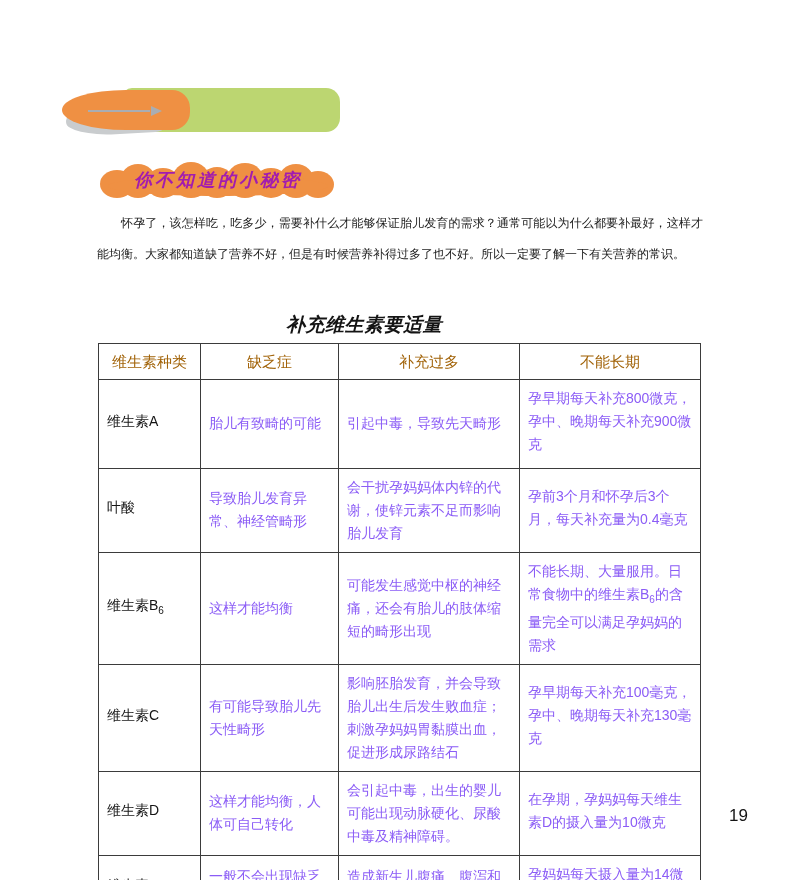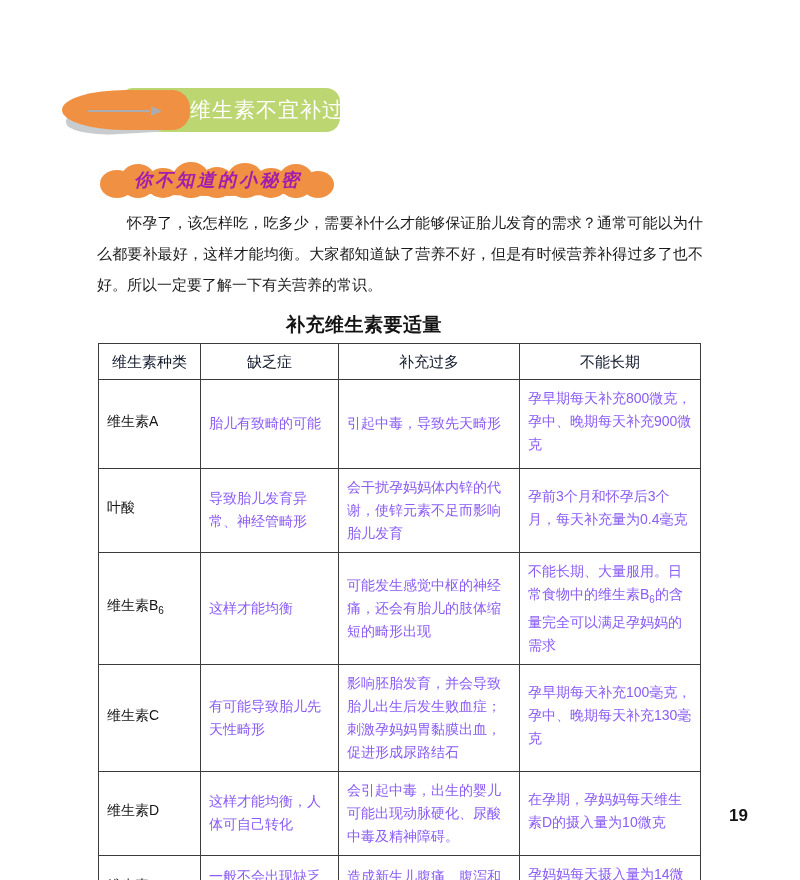--- a/index.html
+++ b/index.html
@@ -119,94 +119,94 @@
     white-space: nowrap;
   }
 
   
   .paragraph {
     position: absolute;
     left: 97px;
     top: 208px;
     width: 606px;
     font-family: "DejaVu Serif", "Liberation Serif", serif;
-    font-size: 15px;
+    font-size: 12px;
     line-height: 31px;
     text-indent: 2em;
     text-align: justify;
     color: #1a1a1a;
   }
 
   
   .table-title {
     position: absolute;
     left: 0;
     top: 312px;
     width: 728px;
     text-align: center;
     font-size: 19px;
     font-weight: bold;
     color: #141414;
     letter-spacing: 0.5px;
+    font-style: italic;
   }
   table.vtable {
     position: absolute;
     left: 98px;
     top: 343px;
     width: 602px;
     border-collapse: collapse;
     table-layout: fixed;
   }
   table.vtable td {
     border: 1px solid #3b3b3b;
     padding: 7px 8px;
     vertical-align: middle;
     font-size: 14px;
     line-height: 23px;
     color: #8b5cf6;
   }
   table.vtable tr.header-row td {
     text-align: center;
-    color: #0f172a;
+    color: #a16207;
     font-size: 15px;
     padding: 6px 8px;
   }
   table.vtable td.name-cell {
     text-align: left;
     color: #141414;
     font-size: 14px;
   }
   col.c1 { width: 102px; }
   col.c2 { width: 138px; }
   col.c3 { width: 181px; }
   col.c4 { width: 181px; }
   .sub { font-size: 10px; vertical-align: sub; }
 
   
   .page-number {
     position: absolute;
     right: 52px;
     top: 806px;
     font-size: 17px;
-    font-weight: bold;
+    font-weight: normal;
     color: #141414;
   }
 </style>
 </head>
 <body>
 
 <div class="banner">
   <div class="banner-green"></div>
   <div class="banner-shadow"></div>
   <div class="banner-orange"></div>
   <div class="banner-arrow">
     <div class="shaft"></div>
     <div class="head"></div>
   </div>
-  <div class="banner-title">维生素不宜补过量</div>
 </div>
 
 <div class="cloud-wrap">
   <div class="cloud-bg">
     <span style="left:0px;  top:8px;  width:34px; height:28px;"></span>
     <span style="left:20px; top:2px;  width:36px; height:34px;"></span>
     <span style="left:46px; top:6px;  width:34px; height:30px;"></span>
     <span style="left:72px; top:0px;  width:38px; height:36px;"></span>
     <span style="left:100px;top:5px;  width:34px; height:31px;"></span>
     <span style="left:126px;top:1px;  width:38px; height:35px;"></span>

